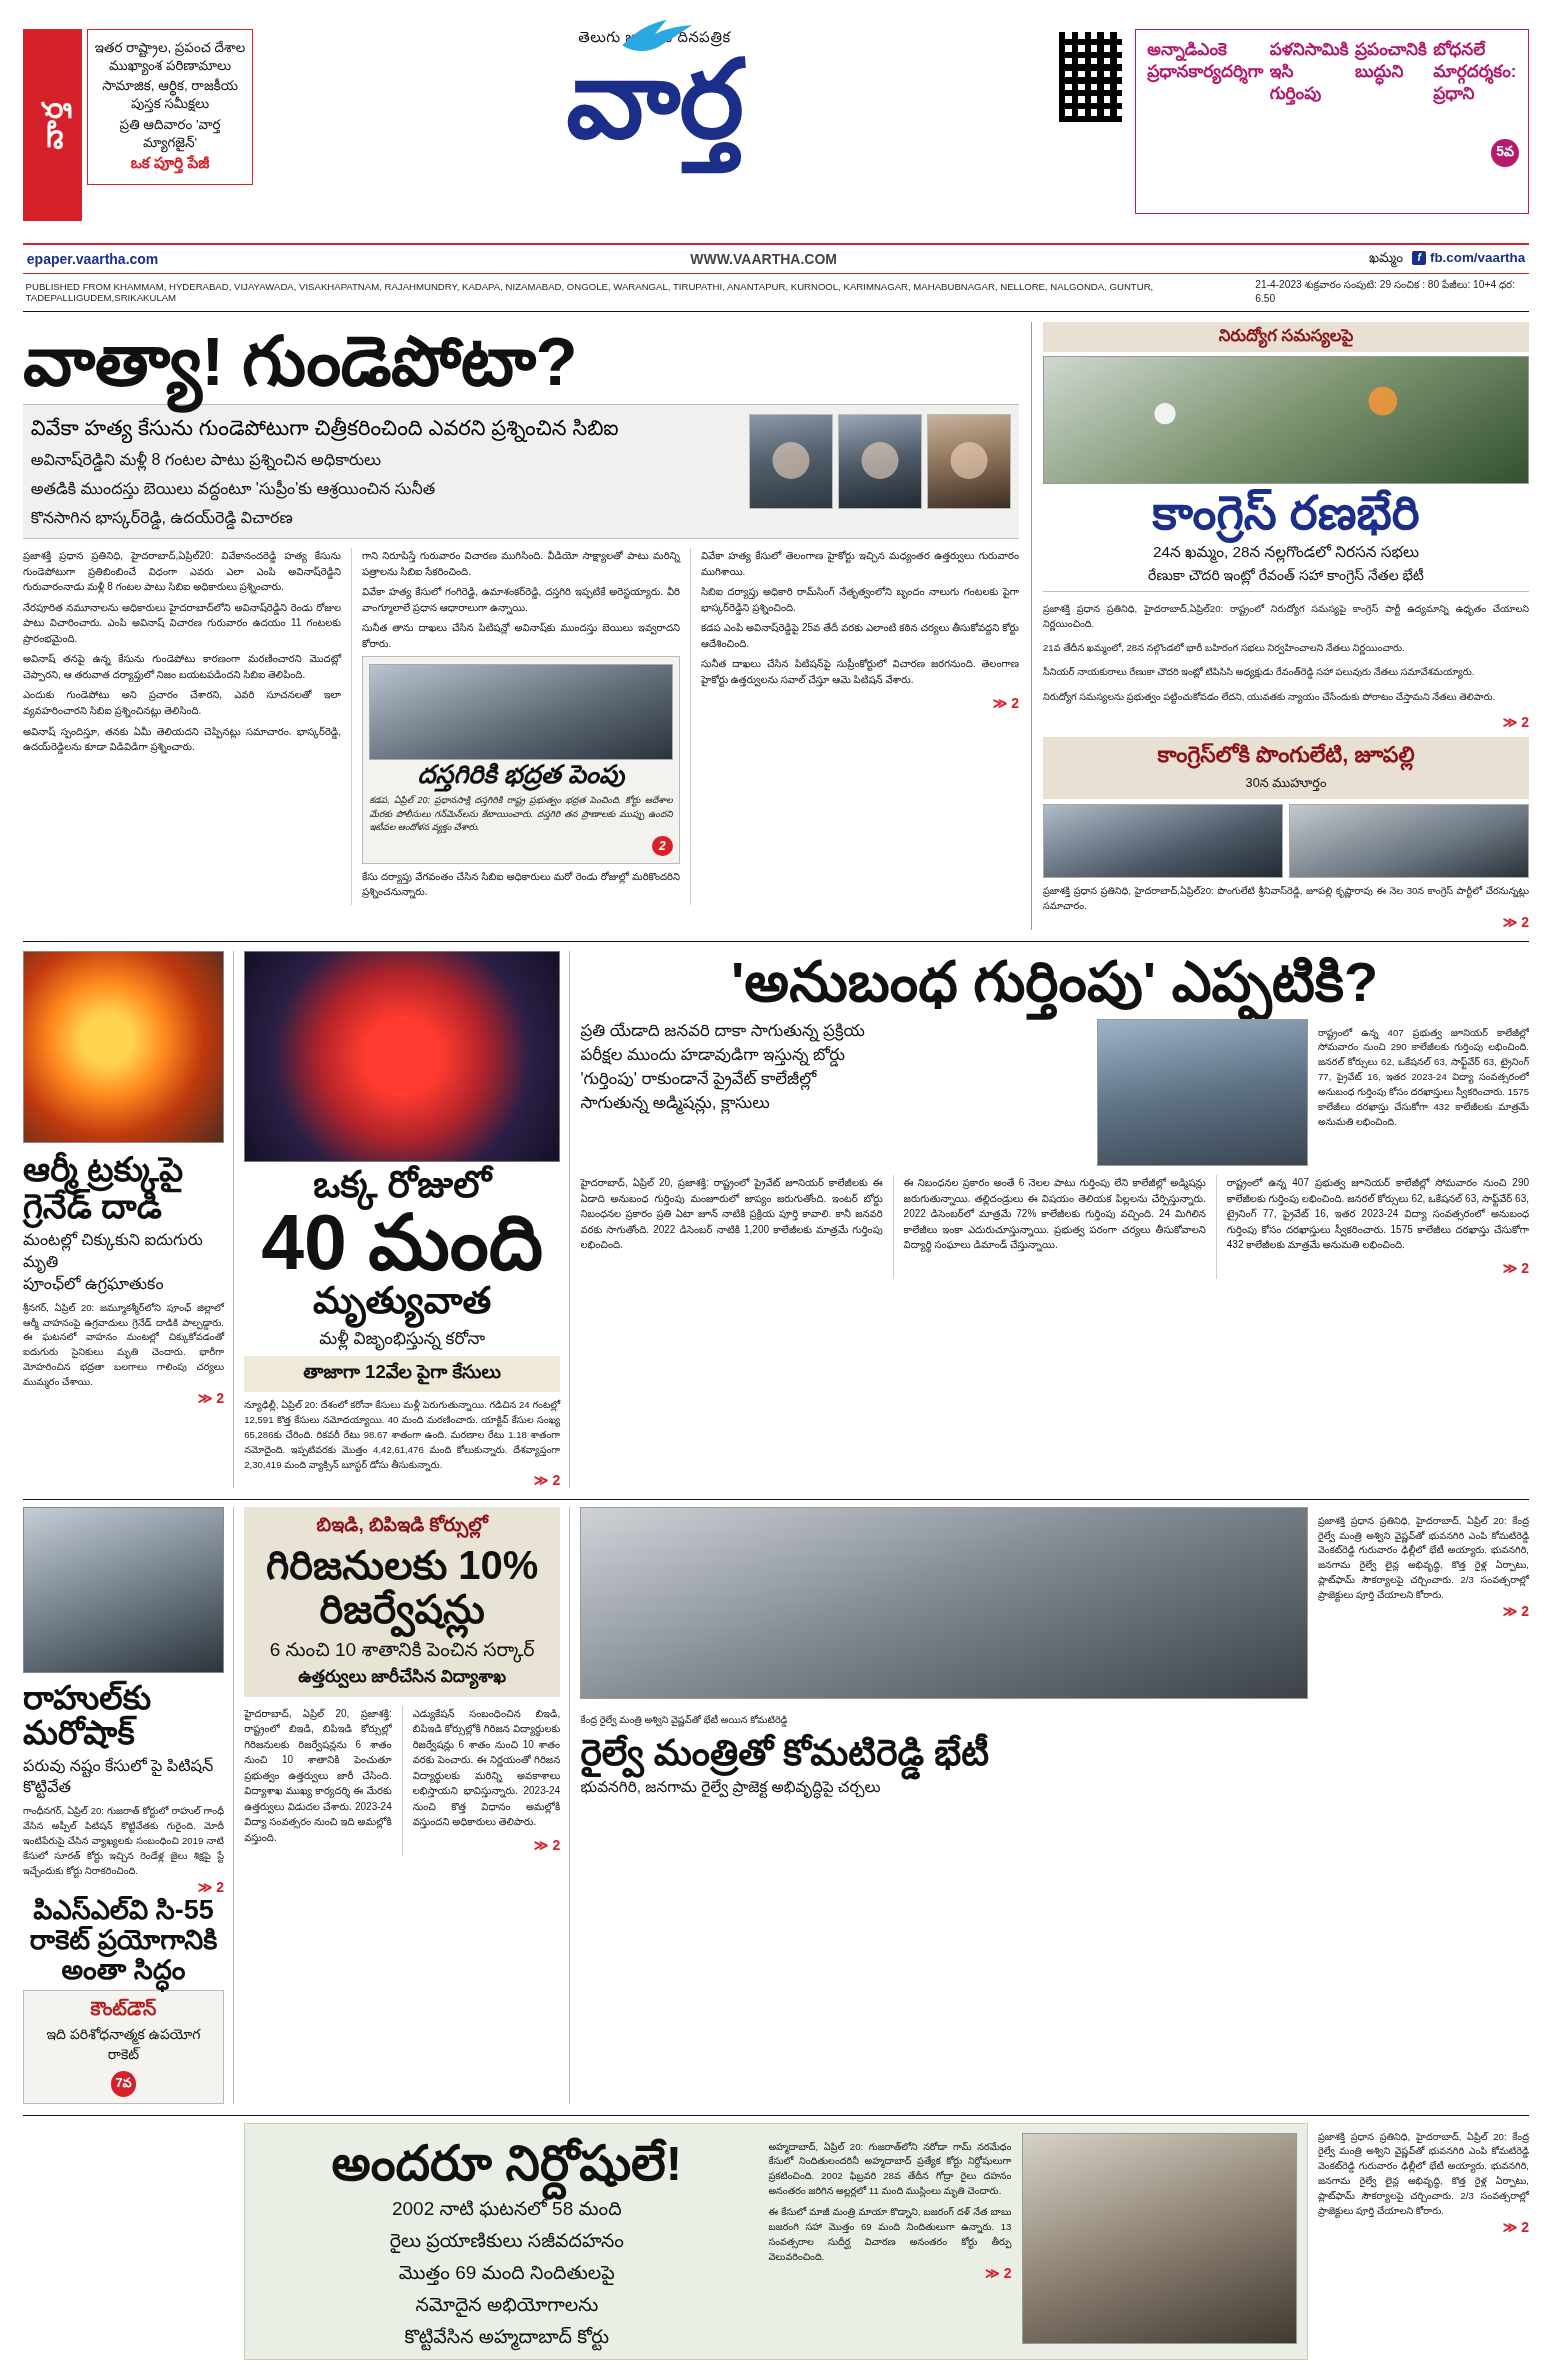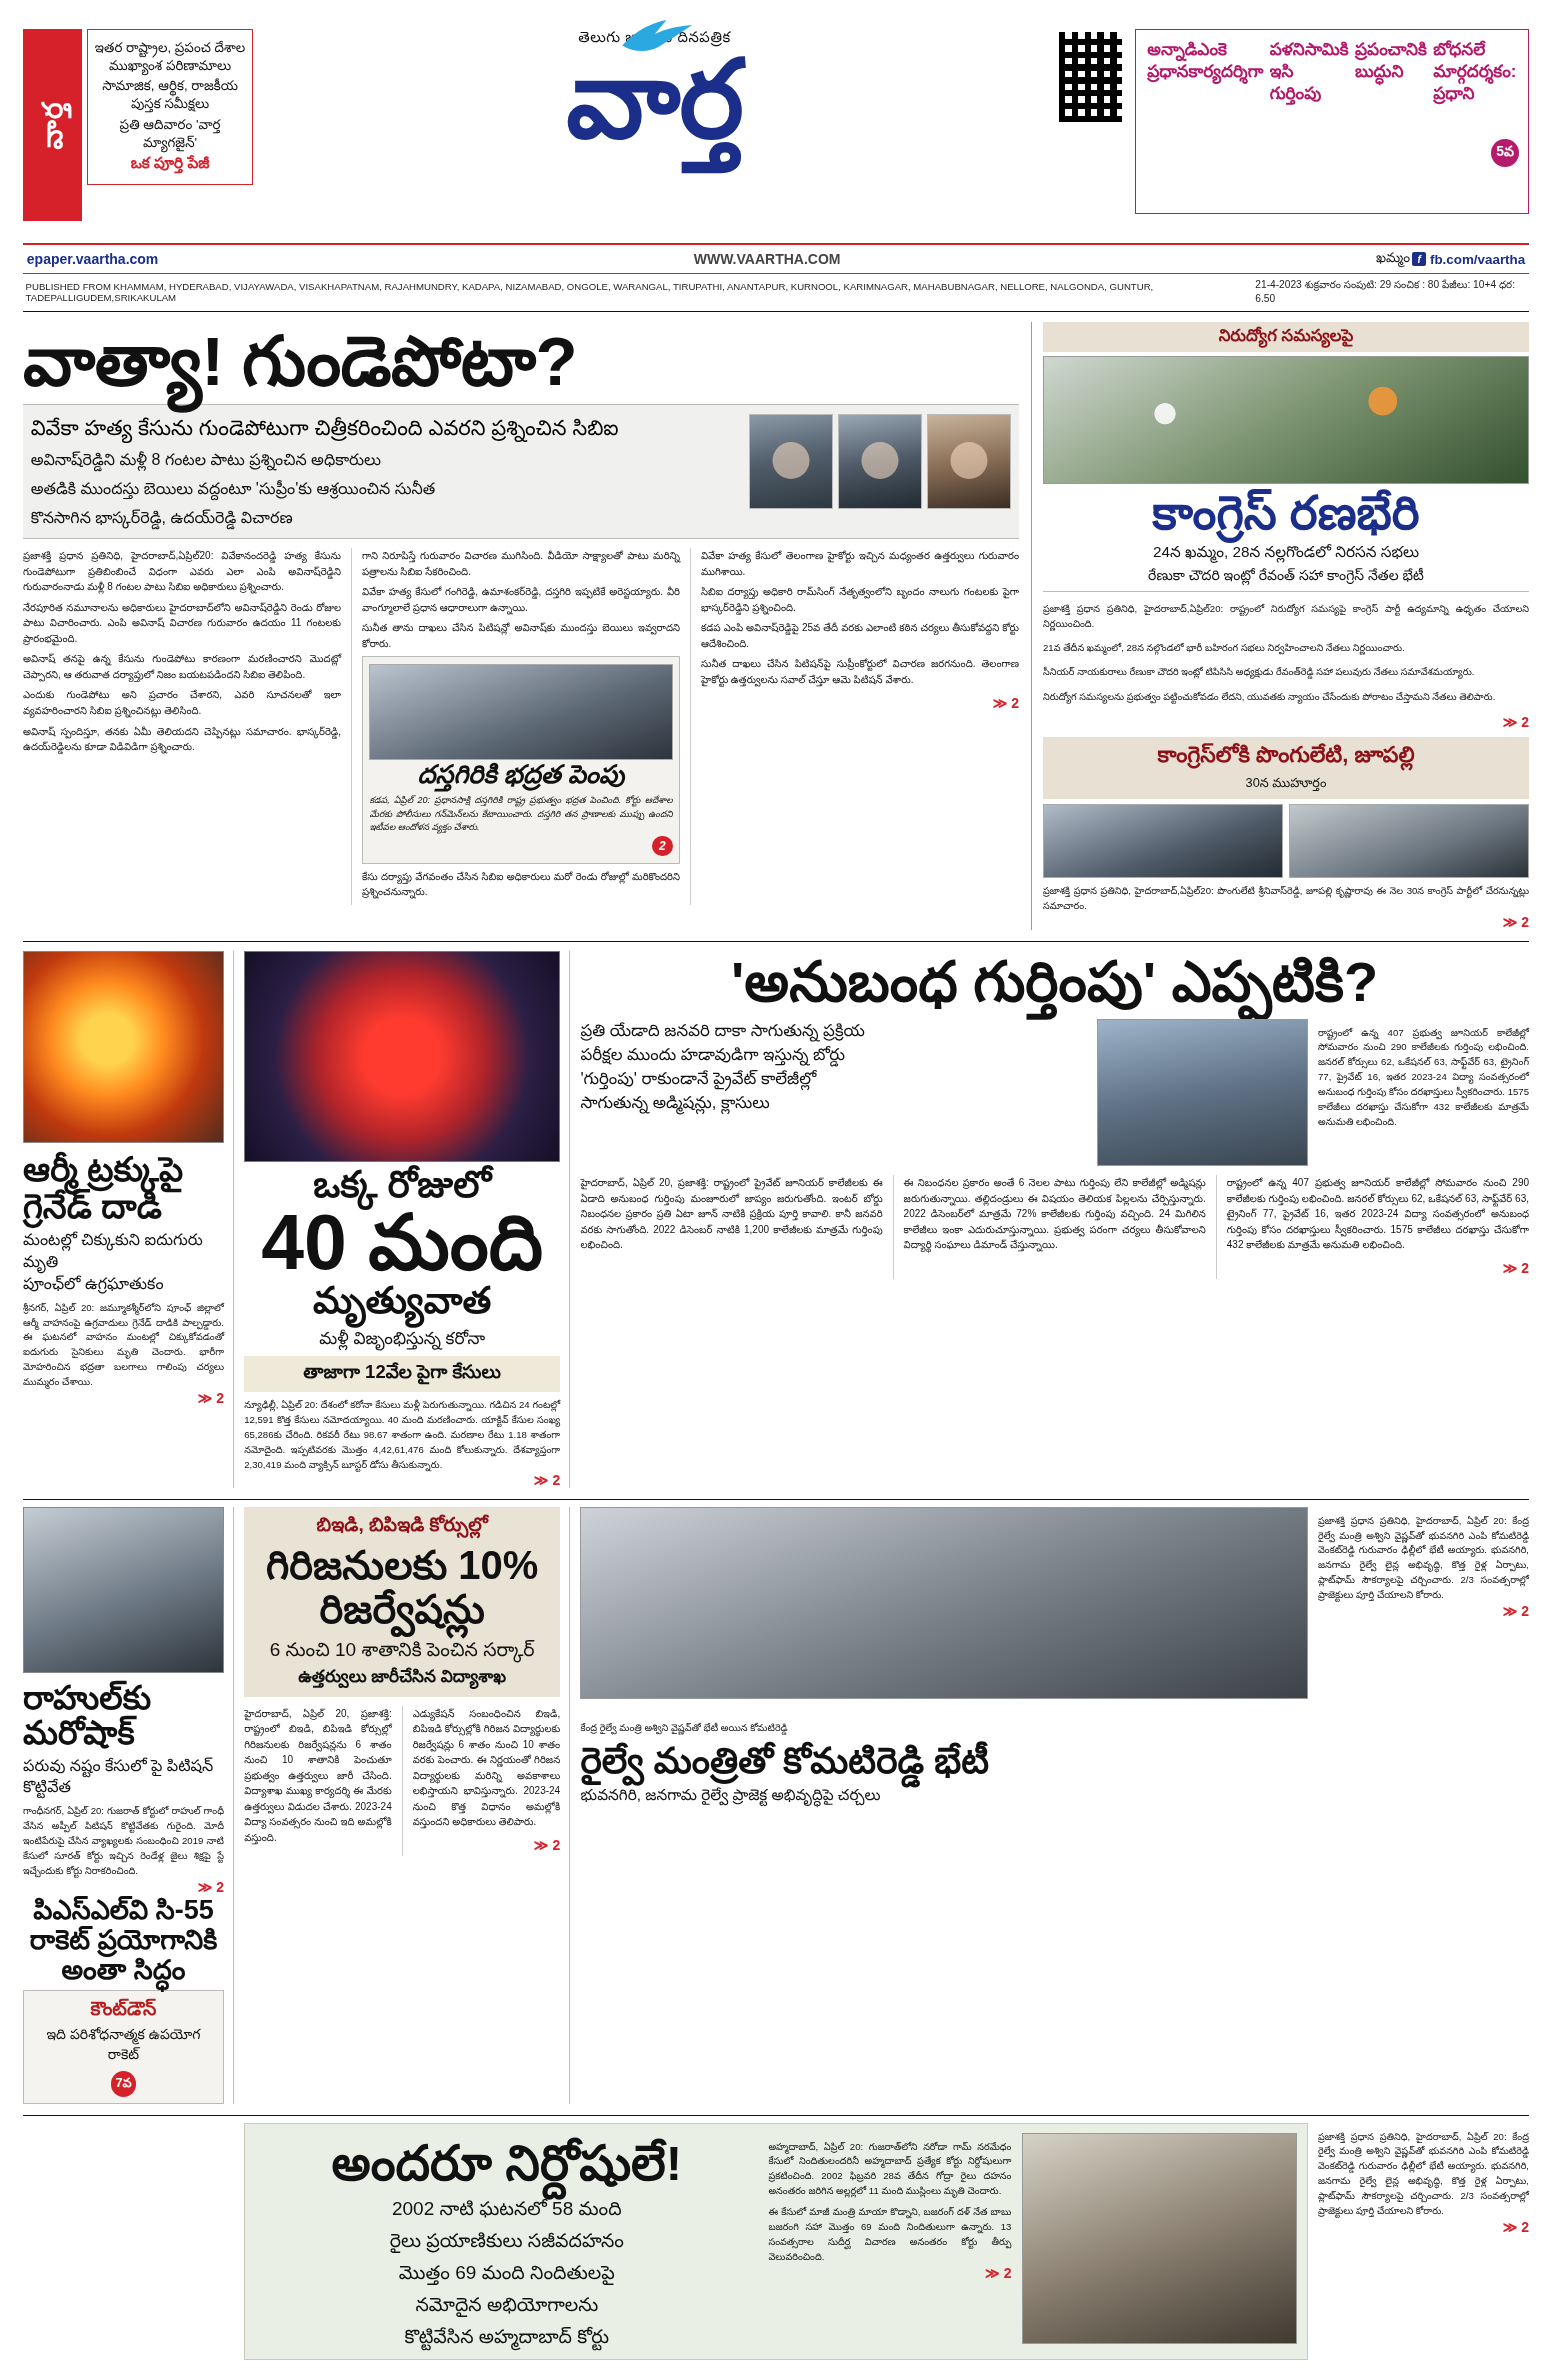--- a/index.html
+++ b/index.html
@@ -62,21 +62,21 @@
     display:flex; align-items:center; justify-content:center; font-size:14px; font-weight:bold;
   }
 
   
   .epaper-bar {
     border-top:2.6px solid #d6202a; border-bottom:1.3px solid #d6202a;
     display:flex; align-items:center; justify-content:space-between;
     padding:5.1px 3.8px; font-size:14px; color:#1b2f8a; font-weight:bold;
   }
   .epaper-bar .mid { color:#444; font-weight:bold; }
-  .epaper-bar .right { display:flex; align-items:center; gap:2px; color:#111; font-weight:normal; font-size:13.4px;}
+  .epaper-bar .right { display:flex; align-items:flex-start; gap:9px; color:#111; font-weight:normal; font-size:13.4px;}
   .fb-ico { display:inline-flex; align-items:center; gap:3.8px; color:#1b2f8a; font-weight:bold;}
   .fb-sq { width:14px;height:14px;background:#1b2f8a;color:#fff;font-size:10.2px;display:flex;align-items:center;justify-content:center;border-radius:1.9px;}
 
   .pub-bar {
     display:flex; justify-content:space-between; align-items:center;
     font-size:9.6px; color:#222; padding:5.1px 2.6px 6.4px; border-bottom:1.9px solid #111;
   }
   .pub-bar .date { font-size:10.2px; }
 
   
@@ -164,21 +164,21 @@
   .b-head { font-size:33px; font-weight:bold; line-height:1.08; margin:6.4px 0 3.8px;}
   .b-sub { font-size:16px; line-height:1.35;}
 
   .tribal-strip { background:#e9e3d5; text-align:center; padding:6.4px; }
   .tribal-kicker { font-size:19px; font-weight:bold; color:#8c1118; }
   .tribal-head { font-size:40px; font-weight:bold; line-height:1.1; margin-top:3.8px; }
   .tribal-sub { font-size:19px; line-height:1.35; margin-top:5.1px; }
   .tribal-sub2 { font-size:17px; font-weight:bold; margin-top:5.1px; }
 
   .meet-photo { width:100%; height:192px; background:linear-gradient(160deg,#cfd3d8,#7d858d 50%,#3c4248); border:0.6px solid #999;}
-  .meet-cap { font-size:9.6px; line-height:1.5; text-align:justify; margin-top:22px;}
+  .meet-cap { font-size:9.6px; line-height:1.5; text-align:justify; margin-top:14px;}
   .meet-head { font-size:36px; font-weight:bold; line-height:1.1; margin:5.1px 0; }
   .meet-sub { font-size:15.3px; line-height:1.35; }
 
   
   .naroda {
     margin-top:10.2px; border-top:1.9px solid #111; padding-top:7.7px; display:flex; gap:10.2px;
   }
   .naroda-left { width:211px; }
   .naroda-main { flex:1; background:#e9efe4; border:0.6px solid #c3cdb8; padding:9px 10.2px; display:flex; gap:10.2px; }
   .naroda-kicker { font-size:22px; font-weight:bold; color:#8c1118; text-align:center; }

